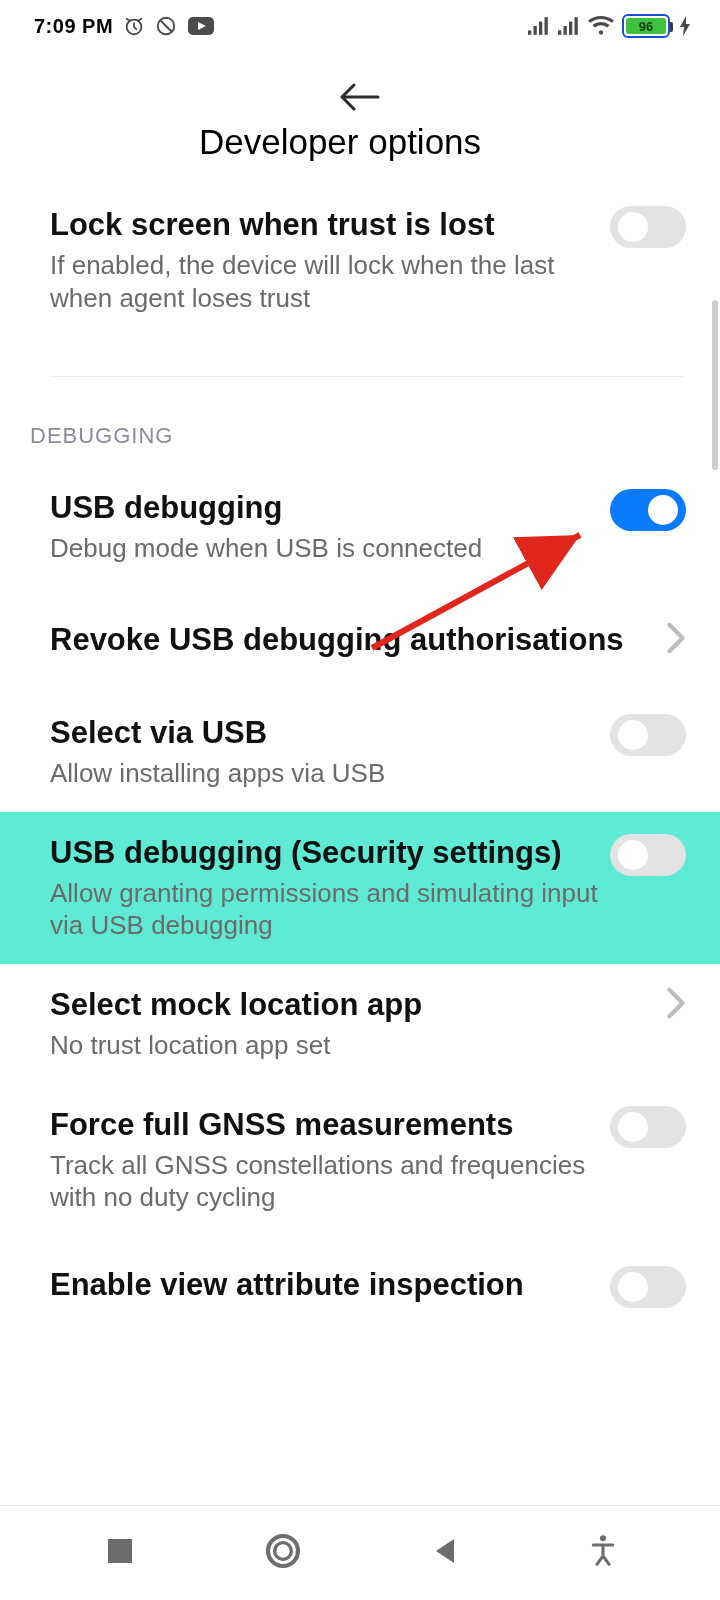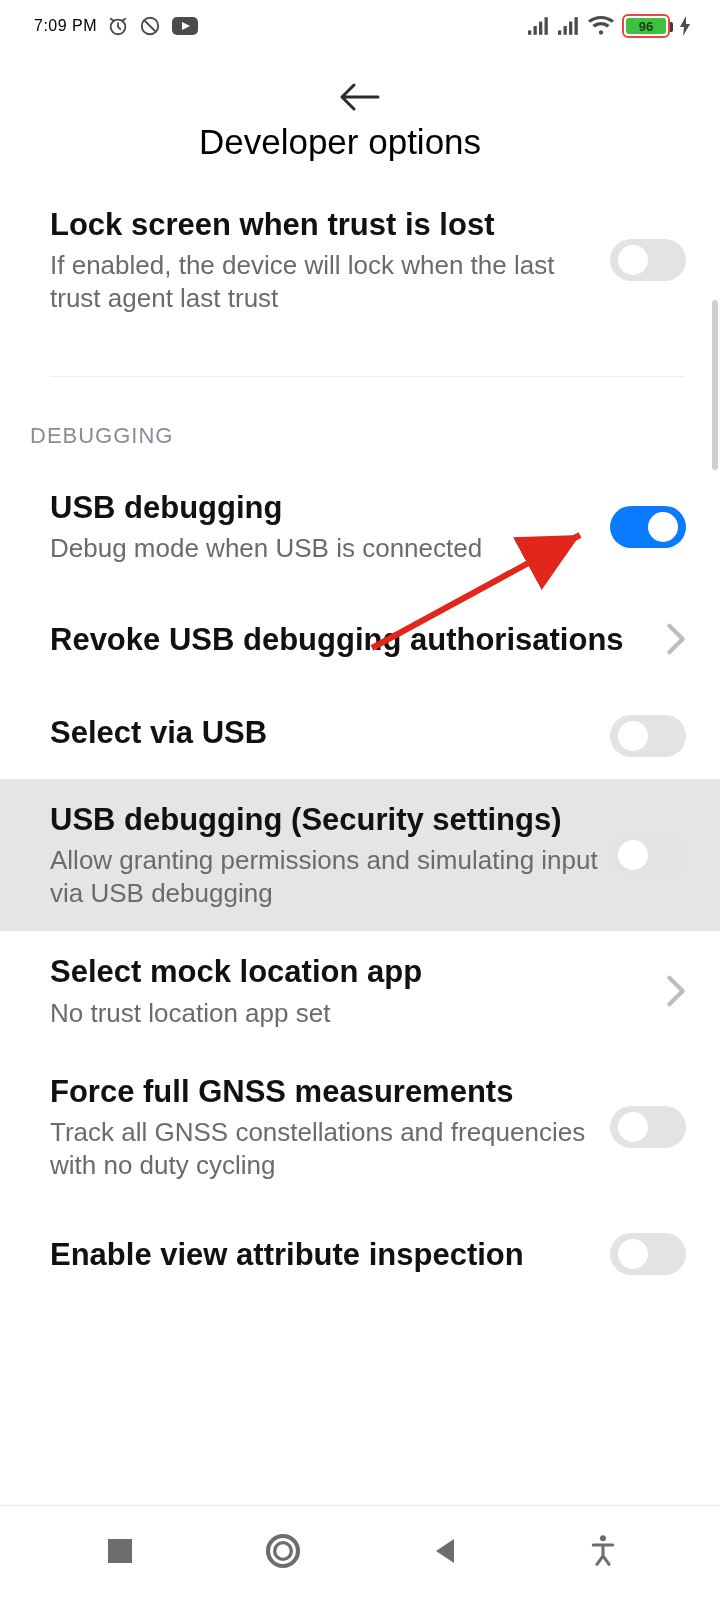--- a/index.html
+++ b/index.html
@@ -15,27 +15,27 @@
   
   .status-bar {
     display: flex;
     justify-content: space-between;
     align-items: center;
     padding: 14px 28px 6px 34px;
     font-size: 24px;
     font-weight: 500;
   }
   .status-left { display: flex; align-items: center; gap: 10px; }
-  .status-left .time { font-size: 16px; letter-spacing: 0.5px; }
+  .status-left .time { font-size: 20px; letter-spacing: 0.5px; font-weight: bold; }
   .status-right { display: flex; align-items: center; gap: 8px; }
   .mini-icon { width: 22px; height: 22px; fill: #4b4b4b; }
   .sig-icon { width: 22px; height: 22px; }
   .wifi-icon { width: 26px; height: 22px; }
   .battery {
-    width: 48px; height: 24px; border: 2px solid #ef4444; border-radius: 6px;
+    width: 48px; height: 24px; border: 2px solid #1d4ed8; border-radius: 6px;
     position: relative; display: flex; align-items: center; padding: 2px;
   }
   .battery::after {
     content: ""; position: absolute; right: -5px; top: 6px; width: 3px; height: 10px;
     background: #3a3a3a; border-radius: 0 2px 2px 0;
   }
   .battery .fill {
     position: absolute; left: 2px; top: 2px; bottom: 2px; width: 90%;
     background: #3ec13e; border-radius: 3px;
   }
@@ -49,21 +49,21 @@
     display: flex; align-items: center; padding: 28px 22px 22px 22px; flex-direction: column;
   }
   .back-arrow { width: 50px; height: 50px; display: flex; align-items: center; justify-content: center; }
   .title {
     flex: 1; text-align: center; font-size: 35px; font-weight: 500;
     margin-left: -40px; 
   }
   
   .content { padding: 0 0 0 0; }
   .row {
-    display: flex; align-items: center; padding: 22px 34px 22px 50px;
+    display: flex; align-items: flex-start; padding: 22px 34px 22px 50px;
     gap: 8px;
   }
   .row .text { flex: 1; }
   .row .title-text {
     font-size: 31px; font-weight: 700; color: #111; line-height: 1.2;
     margin-bottom: 6px;
   }
   .row .sub-text {
     font-size: 26px; color: #6b6b6b; line-height: 1.25;
   }
@@ -97,21 +97,21 @@
     border-top: 1px solid #e8e8e8; display: flex; justify-content: space-around;
     align-items: center; padding: 0 40px;
   }
   .nav-icon { width: 36px; height: 36px; }
   
   .scroll-hint {
     position: absolute; right: 2px; top: 300px; width: 6px; height: 170px;
     background: #cfcfcf; border-radius: 3px;
   }
   
-  .shade { background: #e5e5e5; }
+  .shade { background: #5eead4; }
 </style>
 </head>
 <body>
 
 <div class="status-bar">
   <div class="status-left">
     <span class="time">7:09 PM</span>
     <svg class="mini-icon" viewBox="0 0 24 24">
         <circle cx="12" cy="13" r="8" fill="none" stroke="#4b4b4b" stroke-width="2"></circle>
         <path d="M12 9v4l2.5 2.5" stroke="#4b4b4b" stroke-width="2" fill="none" stroke-linecap="round"></path>
@@ -159,21 +159,21 @@
       </svg>
   </div>
   <div class="title">Developer options</div>
 </div>
 
 <div class="content">
 
   <div class="row">
     <div class="text">
       <div class="title-text">Lock screen when trust is lost</div>
-      <div class="sub-text">If enabled, the device will lock when the last trust agent last trust</div>
+      <div class="sub-text">If enabled, the device will lock when the last when agent loses trust</div>
     </div>
     <div class="toggle off">
         <div class="knob"></div>
       </div>
   </div>
 
   <div class="section-divider"></div>
 
   <div class="section-header">DEBUGGING</div>
 
@@ -192,20 +192,21 @@
       <div class="title-text" style="margin-bottom:0">Revoke USB debugging authorisations</div>
     </div>
     <svg class="chevron" viewBox="0 0 12 20">
         <path d="M2 2l8 8-8 8" stroke="#bdbdbd" stroke-width="2.5" fill="none" stroke-linecap="round" stroke-linejoin="round"></path>
       </svg>
   </div>
 
   <div class="row">
     <div class="text">
       <div class="title-text">Select via USB</div>
+      <div class="sub-text">Allow installing apps via USB</div>
     </div>
     <div class="toggle off">
         <div class="knob"></div>
       </div>
   </div>
 
   <div class="row shade">
     <div class="text">
       <div class="title-text">USB debugging (Security settings)</div>
       <div class="sub-text">Allow granting permissions and simulating input via USB debugging</div>

